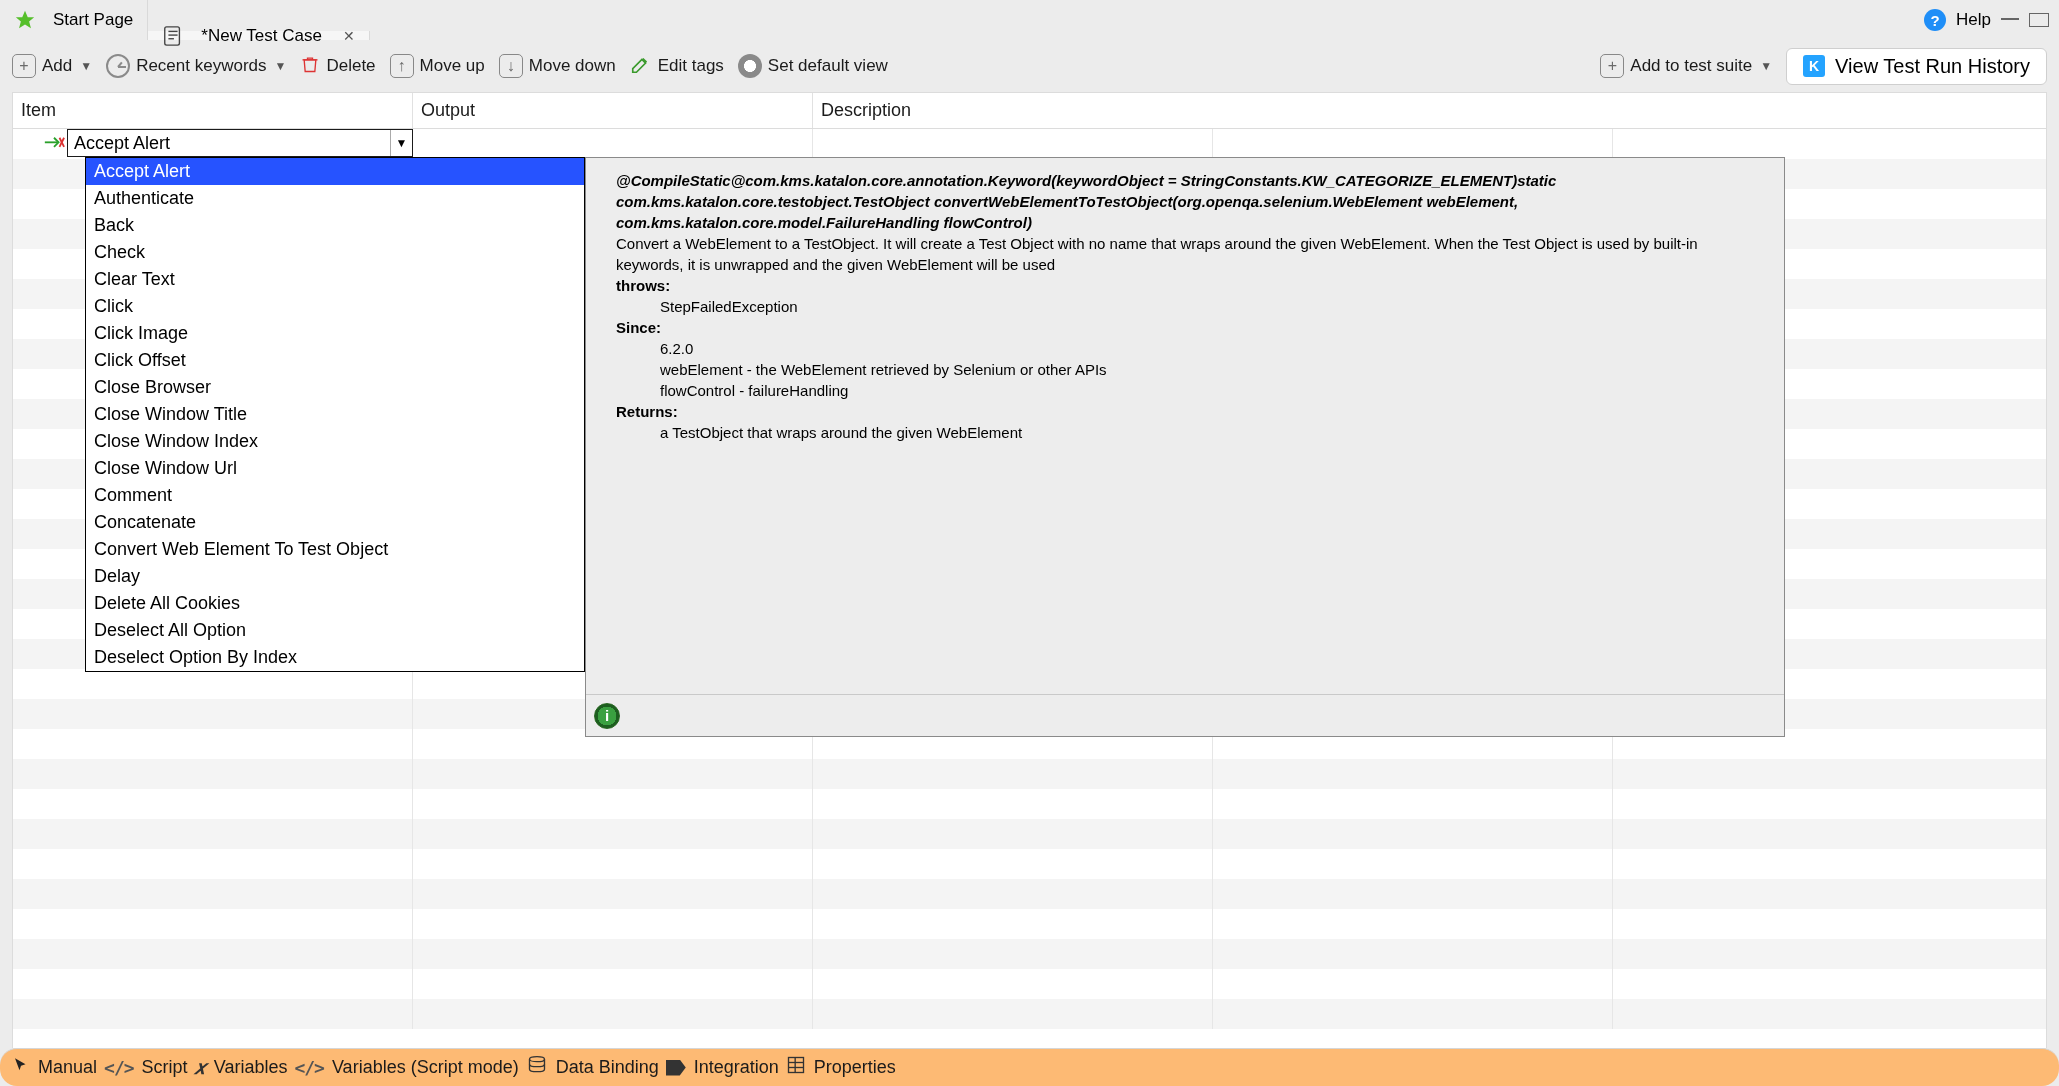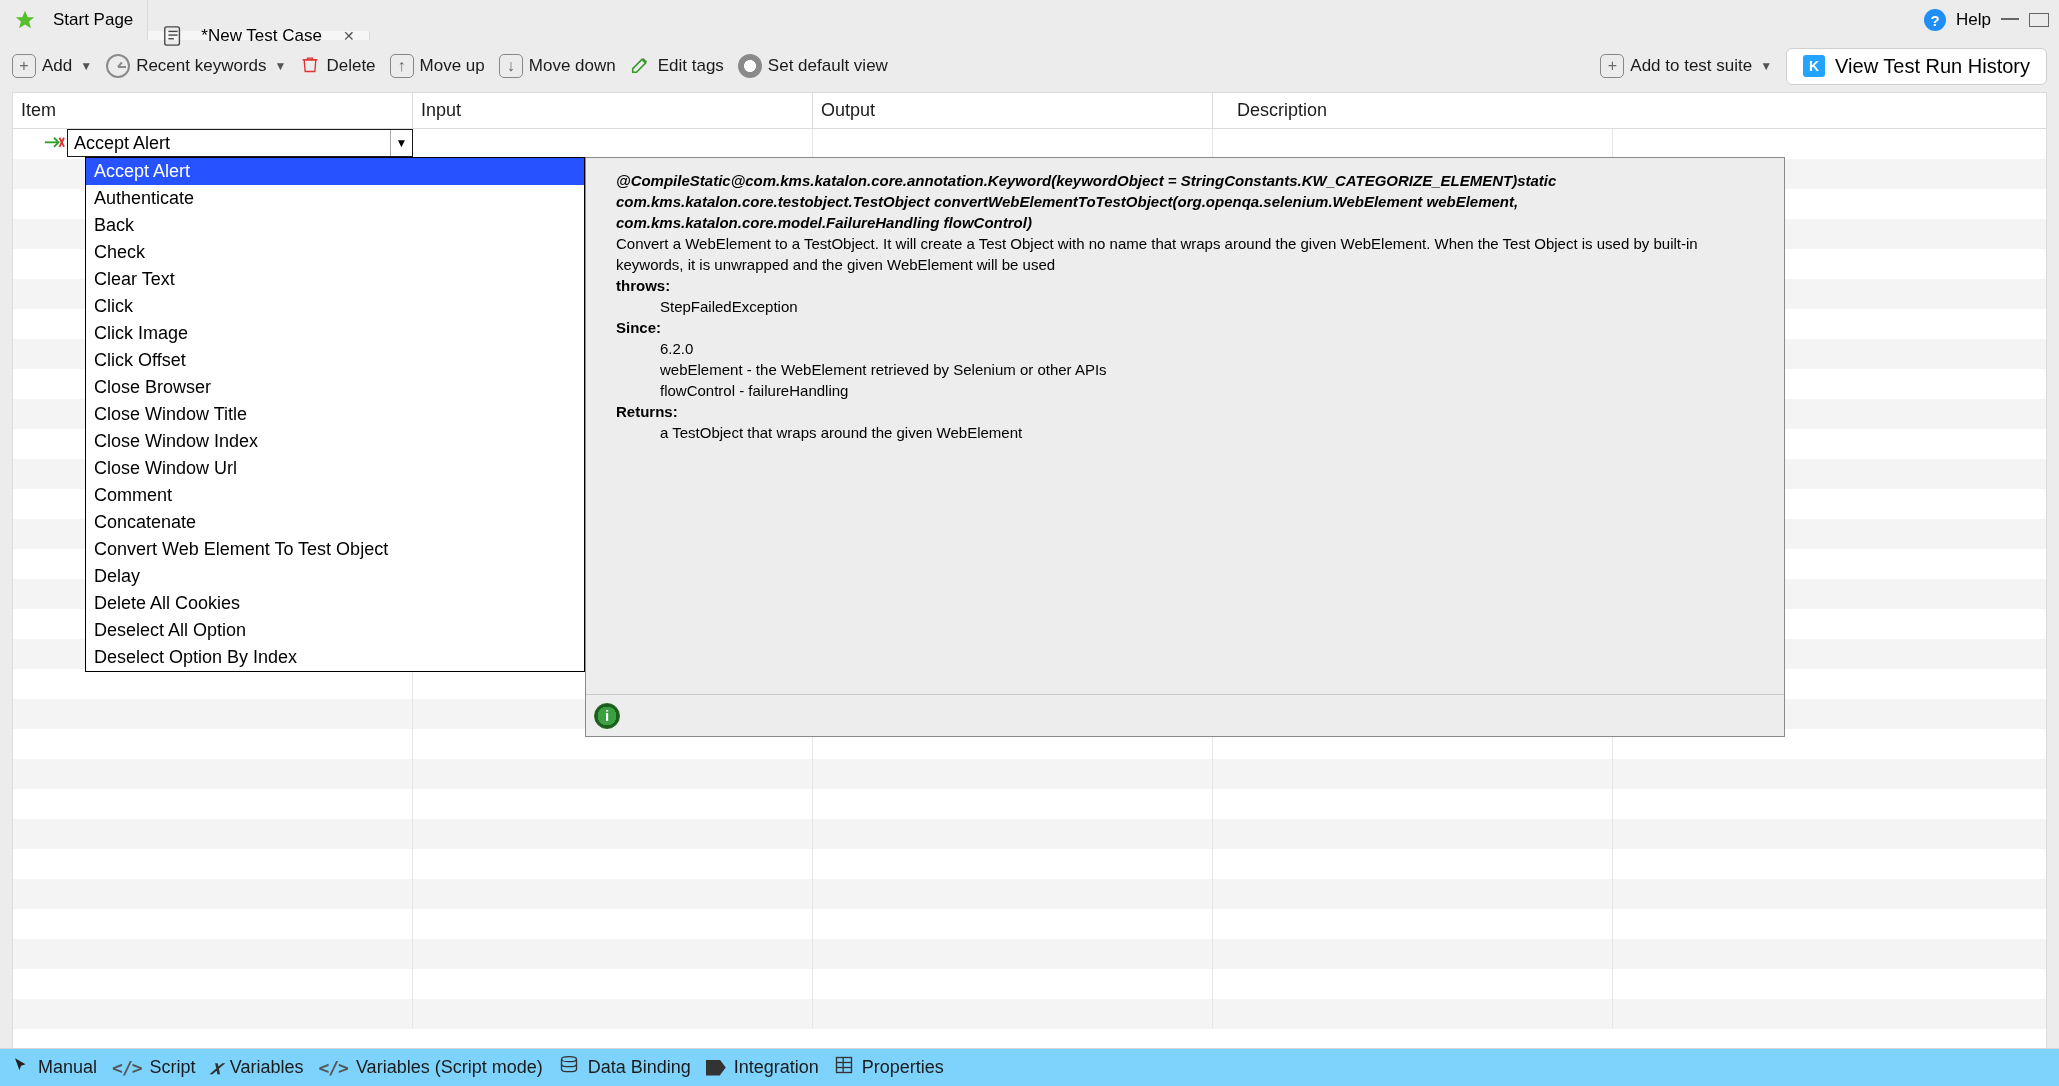--- a/index.html
+++ b/index.html
@@ -159,21 +159,21 @@
     color: #1b1b1b;
     border-right: 1px solid #e1e1e1;
     height: 100%;
     display: flex;
     align-items: center;
   }
   .col-item  { width: 400px; }
   .col-obj   { width: 400px; }
   .col-in    { width: 400px; }
   .col-out   { width: 400px; }
-  .col-desc  { flex: 1; border-right: none; margin-left: 16px; }
+  .col-desc  { flex: 1; border-right: none; }
 
   .gbody {
     position: relative;
     height: calc(100% - 36px);
     overflow: hidden;
   }
   .row {
     height: 30px;
     display: flex;
   }
@@ -276,23 +276,24 @@
     display: flex; align-items: center; justify-content: center;
     font-size: 15px;
   }
 
   
   .bottomtabs {
     height: 38px;
     display: flex;
     align-items: center;
     padding: 0 12px;
-    gap: 15px;
-    background: #7dd3fc;
+    gap: 7px;
+    background: #fdba74;
     border-top: 1px solid #d6d6d6;
+    border-radius: 17px;
   }
   .btab {
     display: inline-flex;
     align-items: center;
     gap: 8px;
     cursor: pointer;
     font-size: 18px;
     color: #1b1b1b;
   }
   .btab.active { font-weight: 400; }
@@ -398,21 +399,20 @@
     <span class="view-history">
       <span class="k-logo">K</span>
       <span>View Test Run History</span>
     </span>
   </div>
 </div>
 
 <div class="grid">
   <div class="ghead">
     <div class="gcol col-item">Item</div>
-    <div class="gcol col-in">Input</div>
     <div class="gcol col-out">Output</div>
     <div class="gcol col-desc">Description</div>
   </div>
   <div class="gbody">
 
     <span class="combo-marker">
       <svg viewBox="0 0 24 16">
           <line x1="2" y1="8" x2="16" y2="8" stroke="#2aa02a" stroke-width="2"></line>
           <polyline points="12,3 17,8 12,13" fill="none" stroke="#2aa02a" stroke-width="2"></polyline>
           <line x1="18" y1="3" x2="23" y2="13" stroke="#d33" stroke-width="2"></line>

